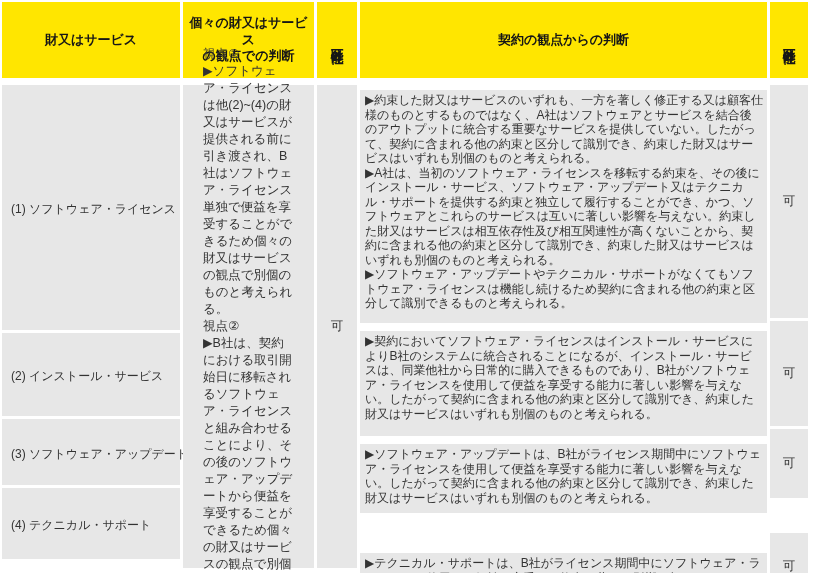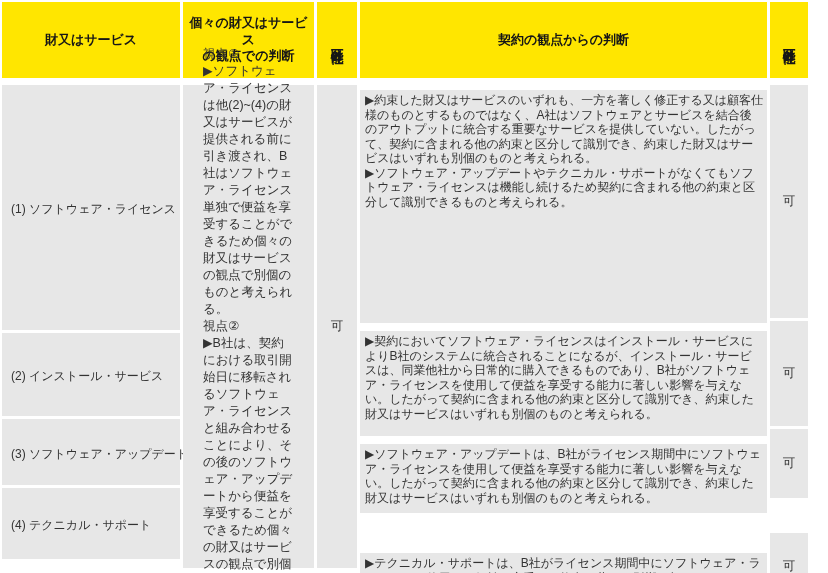--- a/index.html
+++ b/index.html
@@ -84,20 +84,21 @@
 
   <div class="col c3">
     <div class="cell head vert c3">区分可能性</div>
     <div class="cell sep-cell hFull">可</div>
   </div>
 
   <div class="col c4">
     <div class="cell head c4">契約の観点からの判断</div>
     <div class="cell contract-cell hR1">
       <p>▶約束した財又はサービスのいずれも、一方を著しく修正する又は顧客仕様のものとするものではなく、A社はソフトウェアとサービスを結合後のアウトプットに統合する重要なサービスを提供していない。したがって、契約に含まれる他の約束と区分して識別でき、約束した財又はサービスはいずれも別個のものと考えられる。</p>
+      <p>▶A社は、当初のソフトウェア・ライセンスを移転する約束を、その後にインストール・サービス、ソフトウェア・アップデート又はテクニカル・サポートを提供する約束と独立して履行することができ、かつ、ソフトウェアとこれらのサービスは互いに著しい影響を与えない。約束した財又はサービスは相互依存性及び相互関連性が高くないことから、契約に含まれる他の約束と区分して識別でき、約束した財又はサービスはいずれも別個のものと考えられる。</p>
       <p>▶ソフトウェア・アップデートやテクニカル・サポートがなくてもソフトウェア・ライセンスは機能し続けるため契約に含まれる他の約束と区分して識別できるものと考えられる。</p>
     </div>
     <div class="cell contract-cell hR2">
       <p>▶契約においてソフトウェア・ライセンスはインストール・サービスによりB社のシステムに統合されることになるが、インストール・サービスは、同業他社から日常的に購入できるものであり、B社がソフトウェア・ライセンスを使用して便益を享受する能力に著しい影響を与えない。したがって契約に含まれる他の約束と区分して識別でき、約束した財又はサービスはいずれも別個のものと考えられる。</p>
     </div>
     <div class="cell contract-cell hR3">
       <p>▶ソフトウェア・アップデートは、B社がライセンス期間中にソフトウェア・ライセンスを使用して便益を享受する能力に著しい影響を与えない。したがって契約に含まれる他の約束と区分して識別でき、約束した財又はサービスはいずれも別個のものと考えられる。</p>
     </div>
     <div class="cell contract-cell hR4">
       <p>▶テクニカル・サポートは、B社がライセンス期間中にソフトウェア・ライセンスを使用して便益を享受する能力に著しい影響を与えない。したがって契約に含まれる他の約束と区分して識別でき、約束した財又はサービスはいずれも別個のものと考えられる。</p>

